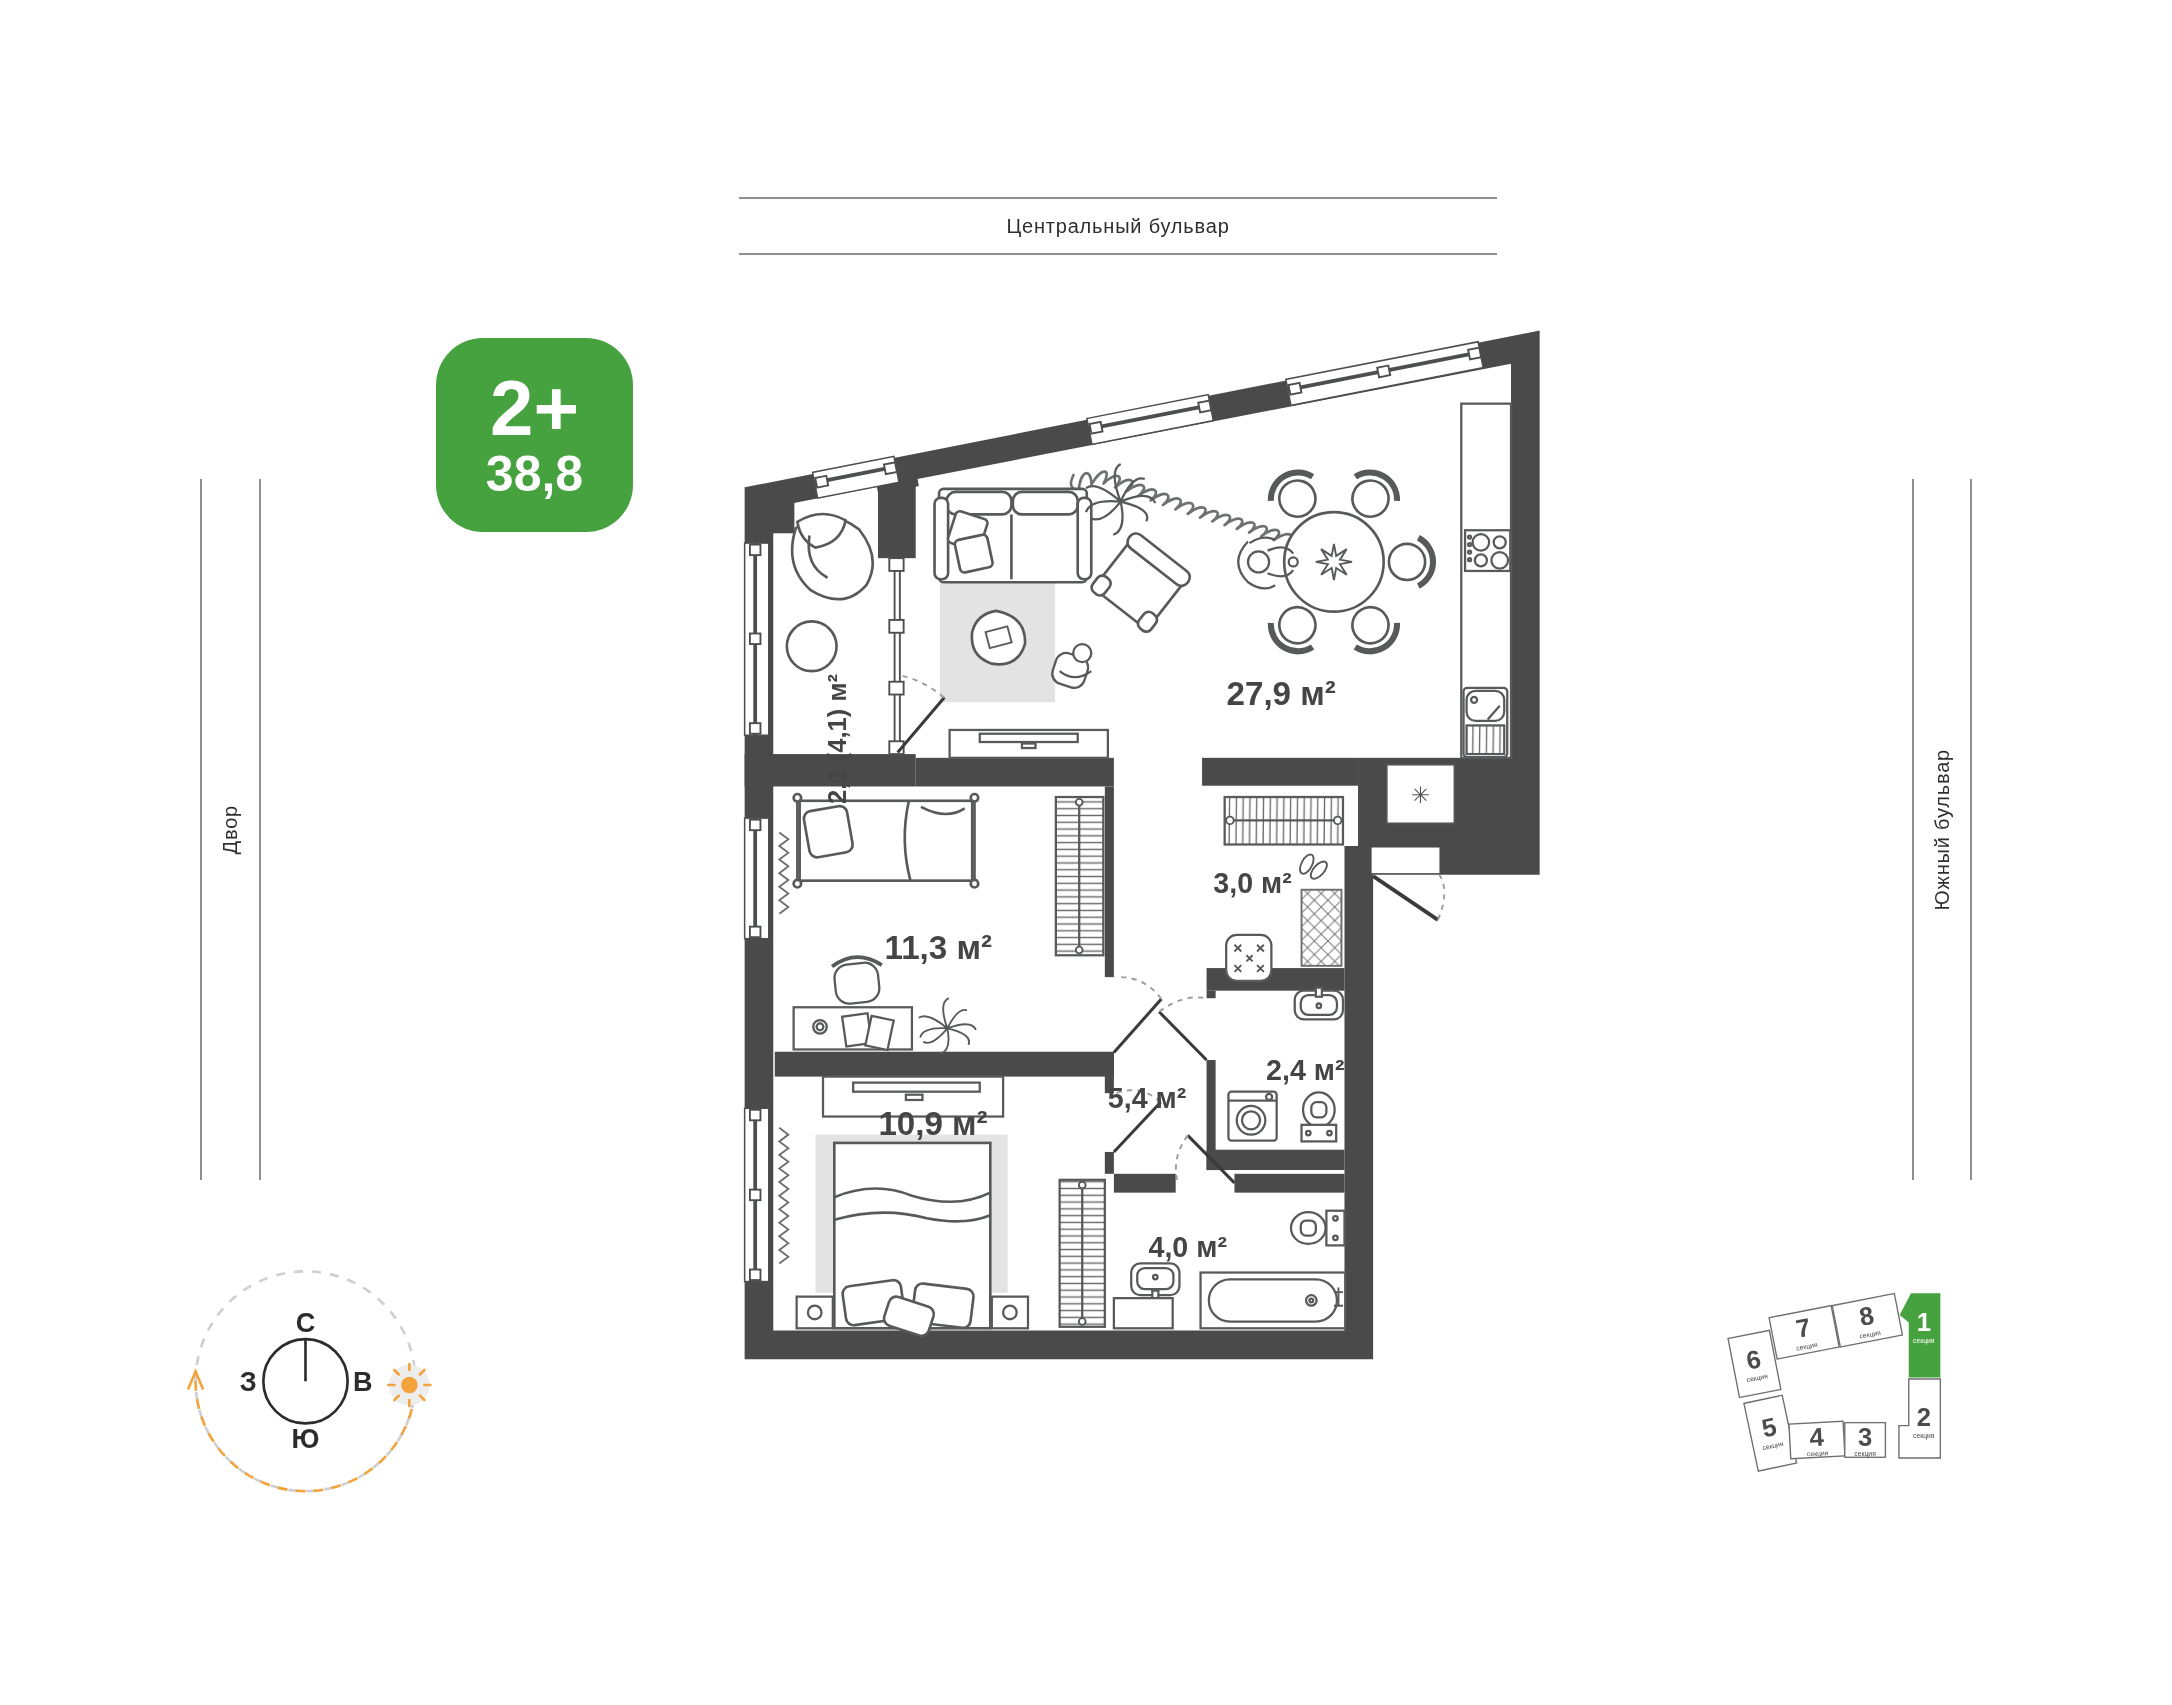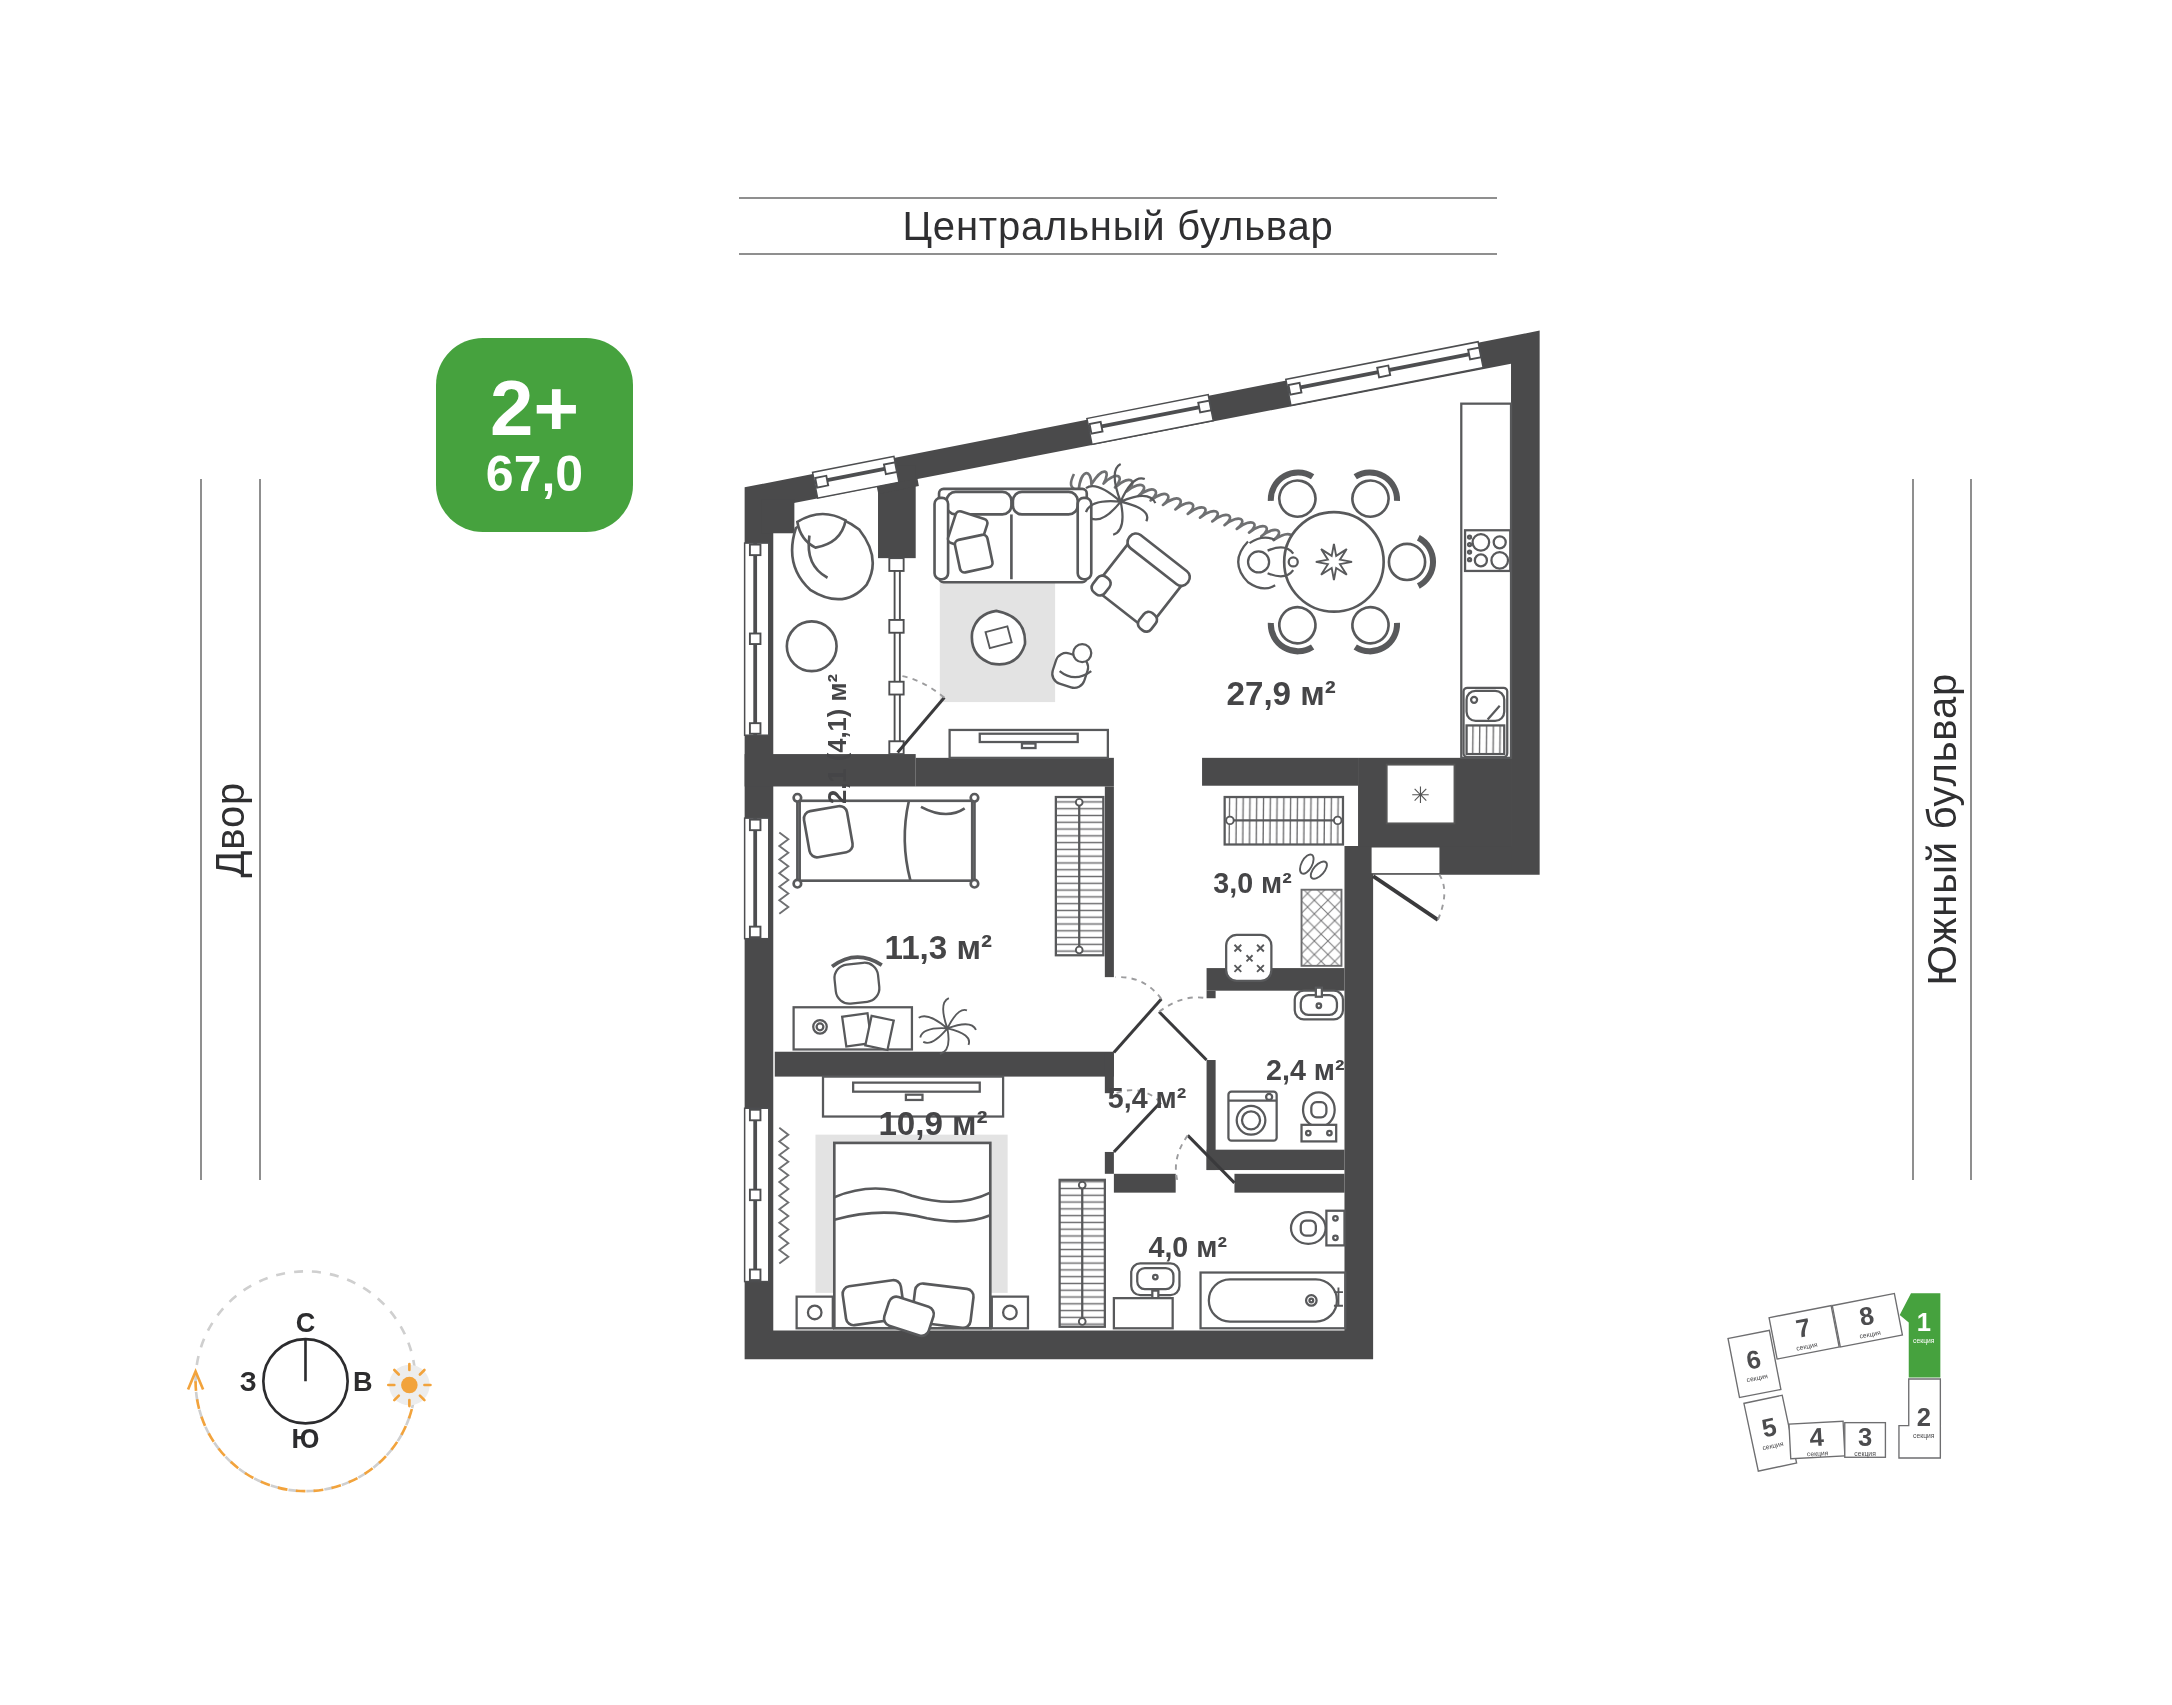--- a/index.html
+++ b/index.html
@@ -1,21 +1,21 @@
 <!DOCTYPE html>
 <html style="font-size:12px"><head>
 <meta charset="utf-8">
 <style>
   html,body{margin:0;padding:0;background:#fff;}
   #canvas{position:relative;width:2172px;height:1705px;background:#ffffff;overflow:hidden;
           font-family:"Liberation Sans", sans-serif;color:#3c3c3e;}
   .road{position:absolute;display:flex;align-items:center;justify-content:center;}
   .road.h{border-top:2.3px solid #8f8f8f;border-bottom:2.3px solid #8f8f8f;}
   .road.v{border-left:2.3px solid #8f8f8f;border-right:2.3px solid #8f8f8f;}
-  .road-label{font-size:40px;font-weight:400;color:#2f2f31;letter-spacing:0.8px;white-space:nowrap;}
+  .road-label{font-size:20px;font-weight:400;color:#2f2f31;letter-spacing:0.8px;white-space:nowrap;}
   .road.v .road-label{writing-mode:vertical-rl;transform:rotate(180deg);}
   #badge{position:absolute;left:436px;top:338px;width:197px;height:194px;background:#46a23e;
          border-radius:47px;display:flex;flex-direction:column;align-items:center;justify-content:center;}
   #badge .b1{font-size:78px;line-height:0.95;font-weight:700;color:#fff;}
   #badge .b2{font-size:50px;line-height:1;font-weight:700;color:#fff;margin-top:4.5px;}
   svg text{font-family:"Liberation Sans", sans-serif;}
   .area-label{font-weight:700;fill:#454547;}
   .sec-num{font-weight:700;fill:#4c4c4e;}
   .sec-cap{fill:#4c4c4e;}
 </style>
@@ -29,21 +29,21 @@
   </div>
   <div class="road v" style="left:200px;top:479px;width:57px;height:701px;">
     <span class="road-label">Двор</span>
   </div>
   <div class="road v" style="left:1912px;top:479px;width:56px;height:701px;">
     <span class="road-label">Южный бульвар</span>
   </div>
 
   <div id="badge">
     <div class="b1">2+</div>
-    <div class="b2">67,0</div>
+    <div class="b2">38,8</div>
   </div>
 
   <svg style="position:absolute;left:731px;top:317px;" width="814" height="1055" viewBox="0 0 1080 1400">
     <defs>
       <pattern id="hatchH" patternUnits="userSpaceOnUse" width="200" height="9">
         <line x1="0" y1="4.5" x2="200" y2="4.5" stroke="#6b6b6d" stroke-width="1.8"></line>
       </pattern>
       <pattern id="hatchV" patternUnits="userSpaceOnUse" width="9" height="200">
         <line x1="5" y1="0" x2="3" y2="200" stroke="#6b6b6d" stroke-width="1.8"></line>
       </pattern>

